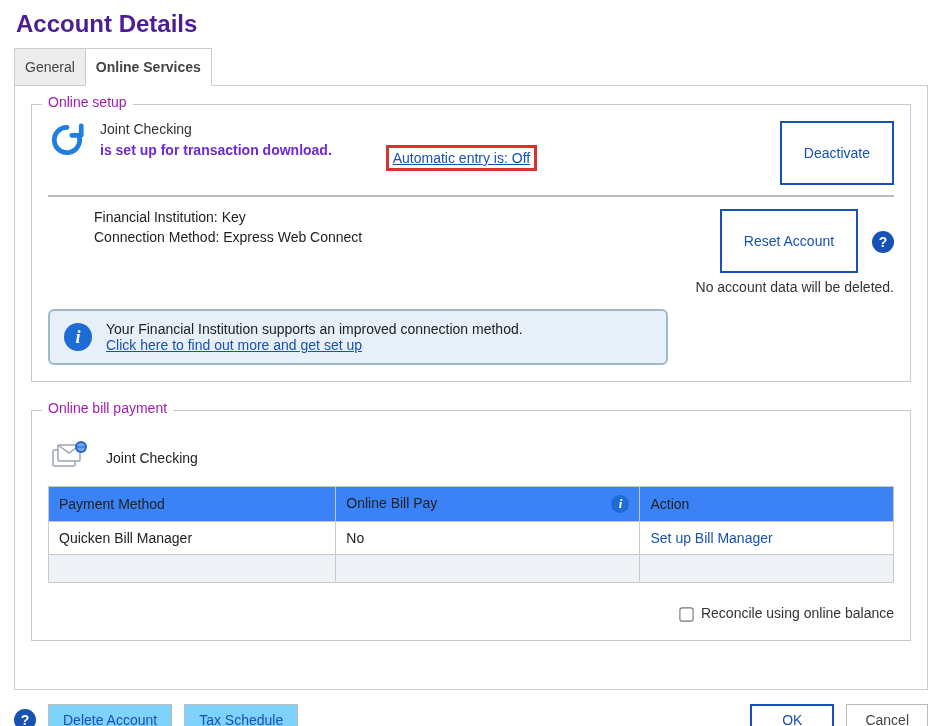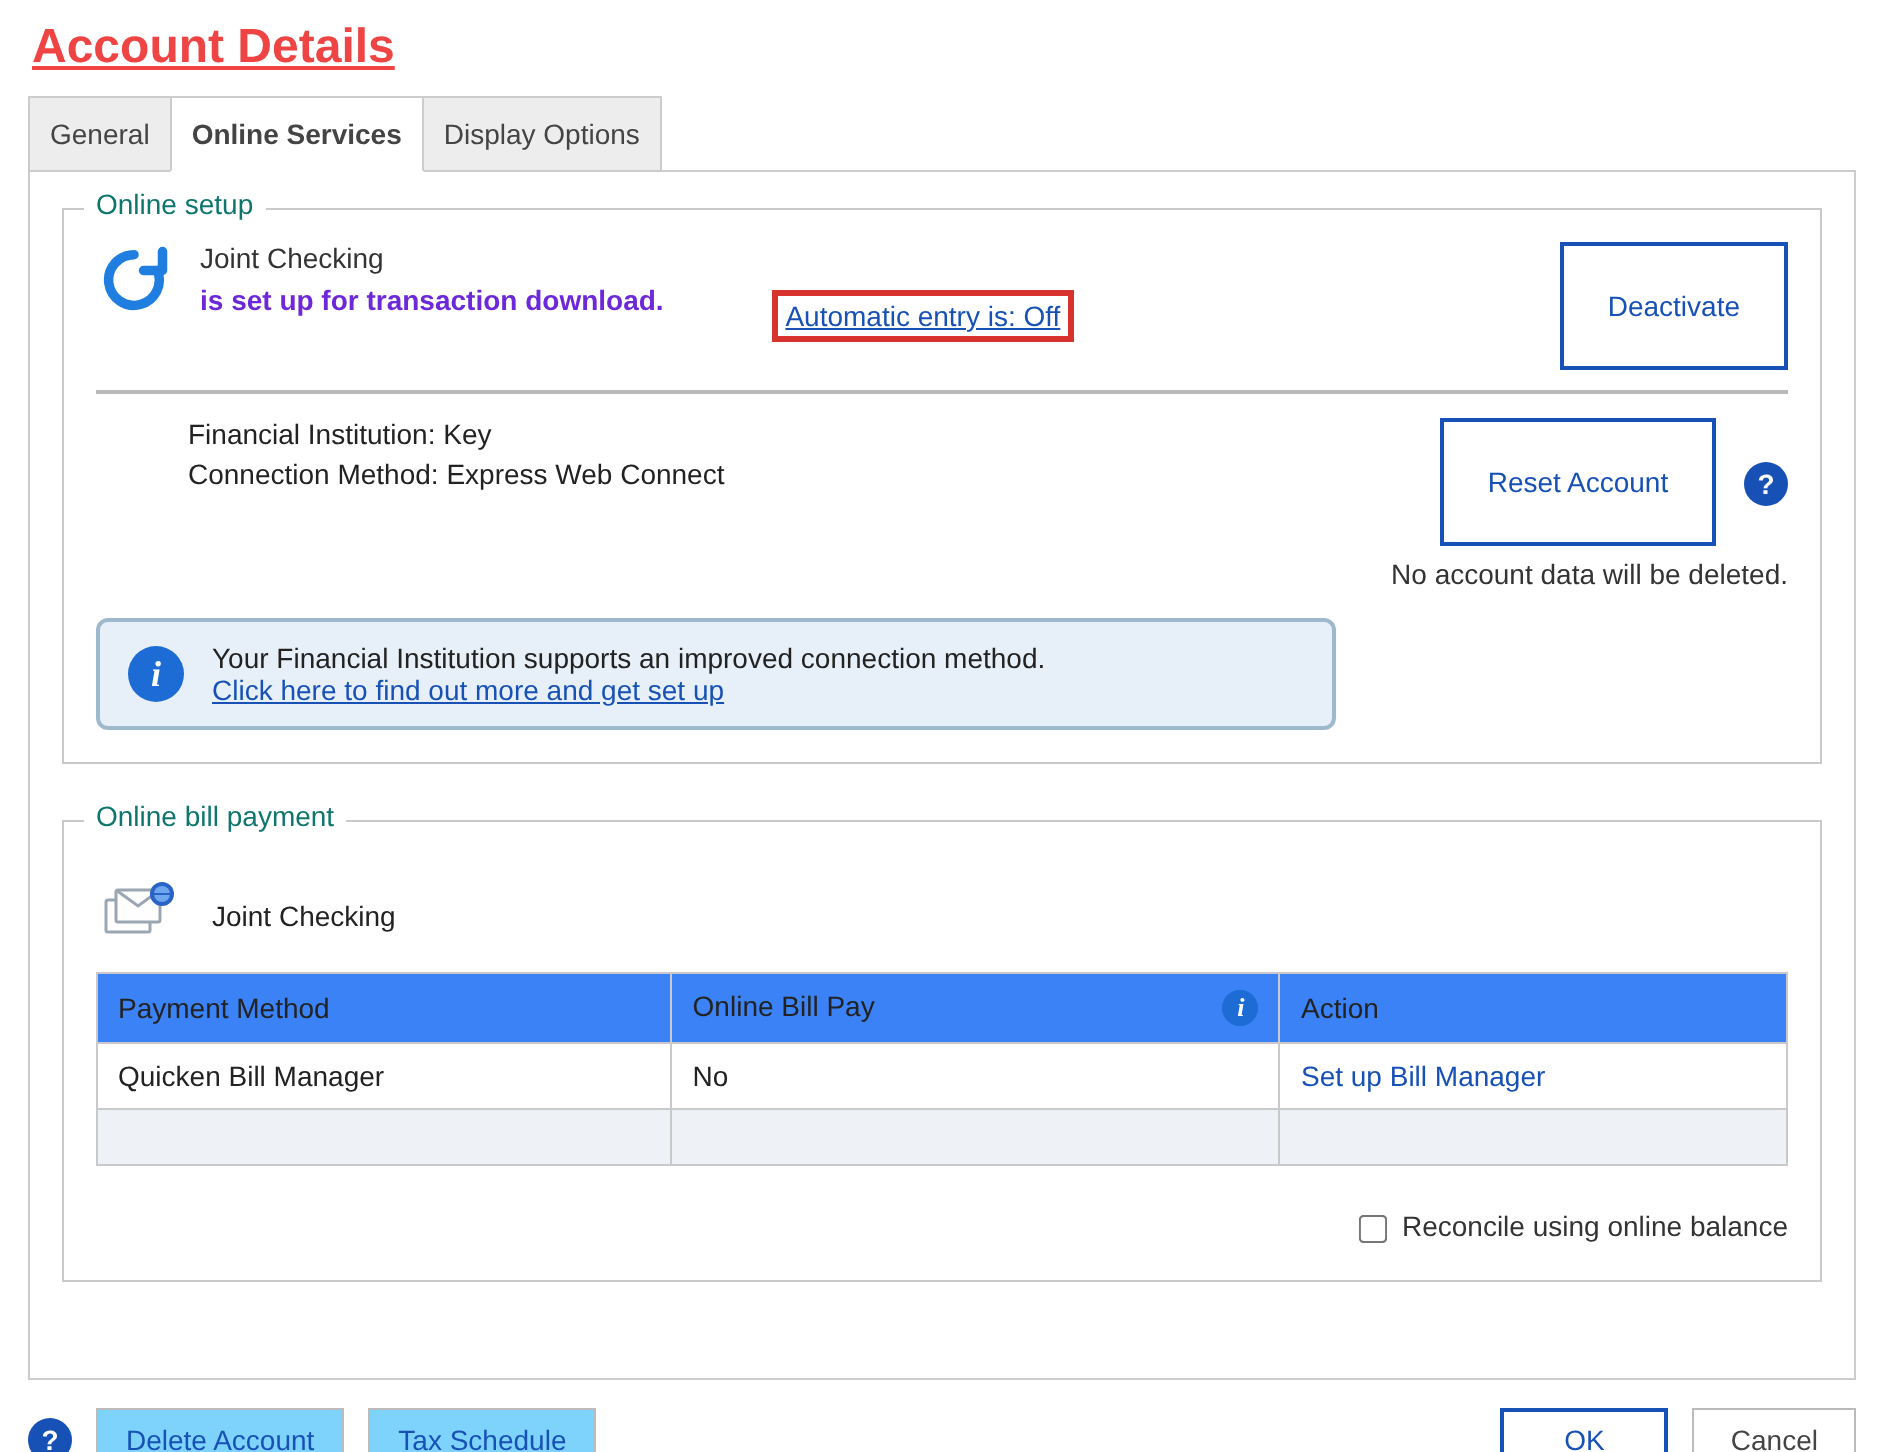--- a/index.html
+++ b/index.html
@@ -8,23 +8,22 @@
     padding: 10px 14px;
     font-family: "Segoe UI", Tahoma, Arial, sans-serif;
     font-size: 14px;
     color: #222;
     background: #fff;
     width: 942px;
   }
   h1.page-title {
     font-size: 24px;
     font-weight: 600;
-    color: #ef4444;
+    color: #4c1d95;
     margin: 0 0 10px 2px;
-    text-decoration: underline;
   }
   
   .tabs-wrap { position: relative; }
   .tabs {
     display: flex;
     gap: 0;
     border-bottom: none;
   }
   .tab {
     padding: 10px 10px;
@@ -55,21 +54,21 @@
     padding: 16px 16px 16px 16px;
     position: relative;
     margin-bottom: 28px;
   }
   .group-legend {
     position: absolute;
     top: -11px;
     left: 10px;
     background: #fff;
     padding: 0 6px;
-    color: #0f766e;
+    color: #a21caf;
     font-size: 14px;
   }
   
   .setup-row {
     display: flex;
     align-items: flex-start;
     gap: 14px;
     padding-bottom: 10px;
     border-bottom: 2px solid #bababa;
     margin-bottom: 12px;
@@ -188,21 +187,20 @@
 </style>
 </head>
 <body>
 
 <h1 class="page-title">Account Details</h1>
 
 <div class="tabs-wrap">
   <div class="tabs">
     <div class="tab">General</div>
     <div class="tab active">Online Services</div>
-    <div class="tab">Display Options</div>
   </div>
 
   <div class="tab-content">
 
     <div class="group">
       <span class="group-legend">Online setup</span>
 
       <div class="setup-row">
         <span class="refresh-icon">
           <svg width="38" height="38" viewBox="0 0 24 24" fill="none">

